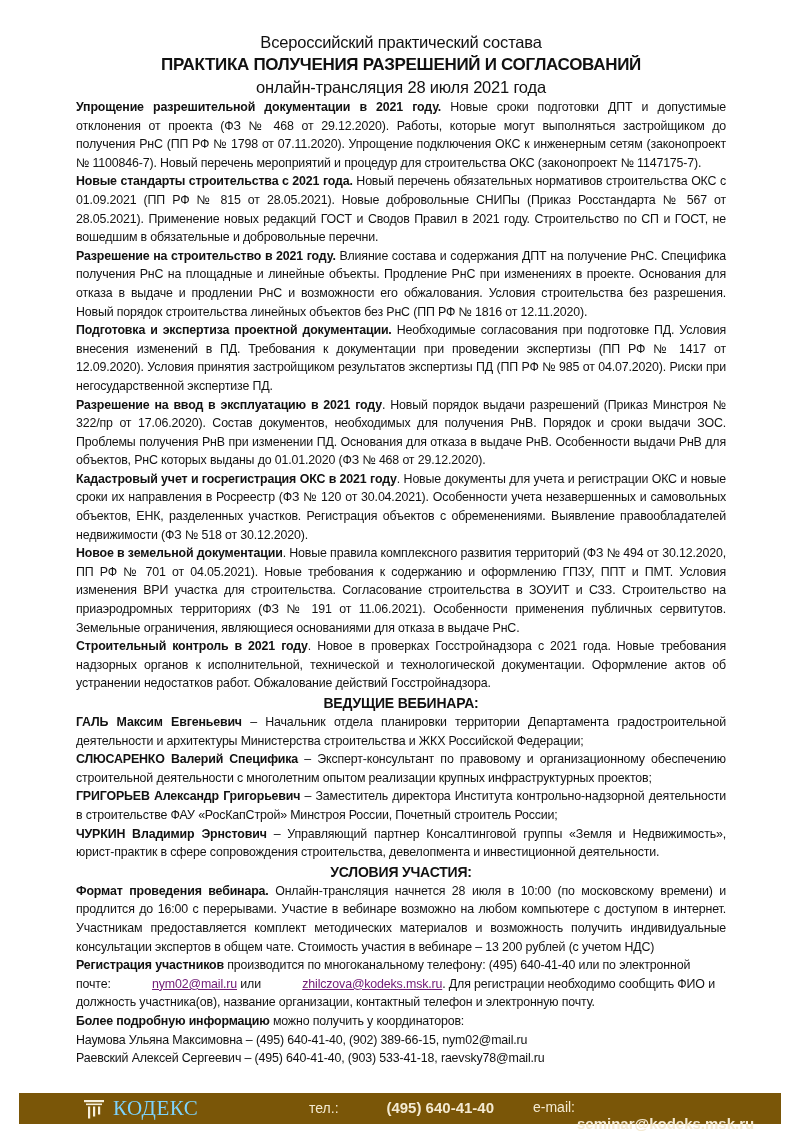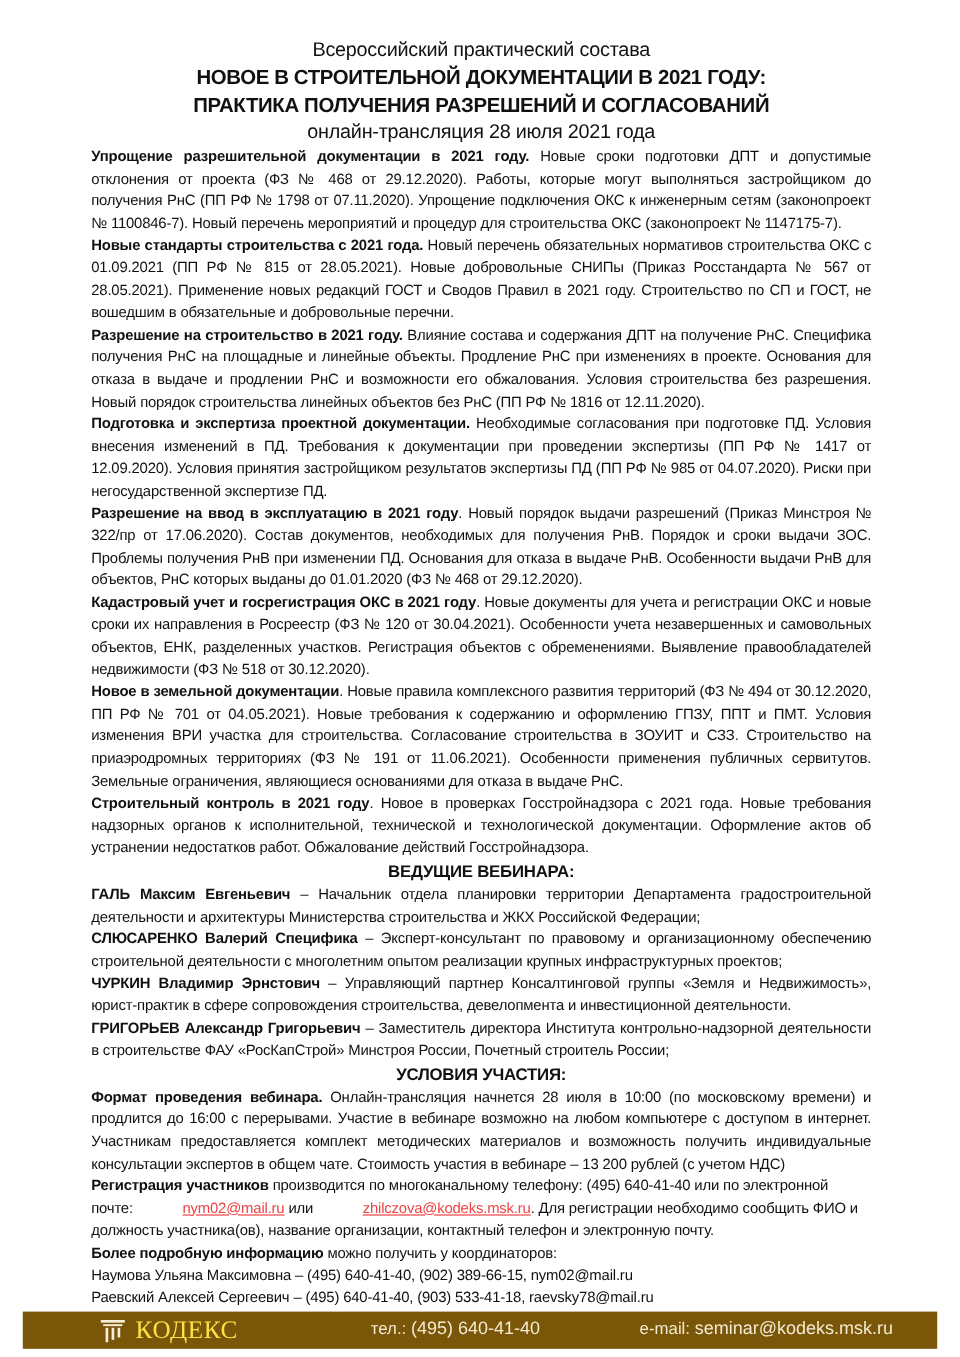--- a/index.html
+++ b/index.html
@@ -11,58 +11,57 @@
     .center { text-align: center; }
     .kicker { font-size: 16.5px; line-height: 22px; margin-top: 1px; letter-spacing: -0.2px; }
     .title { font-size: 17px; font-weight: bold; line-height: 23px; letter-spacing: -0.3px; }
     .subtitle { font-size: 16.5px; line-height: 22px; letter-spacing: -0.2px; }
     .section-h { font-size: 14px; font-weight: bold; line-height: 20px; text-align: center; letter-spacing: -0.2px; }
     .para {
       font-size: 12.4px; line-height: 18.6px; text-align: justify; letter-spacing: -0.15px;
       margin: 0;
     }
     .para b { font-weight: bold; text-align: right; }
-    a.mail { color: #ef4444; text-decoration: underline; padding-left: 38px; }
+    a.mail { color: #701a75; text-decoration: underline; padding-left: 38px; }
     .footer {
       position: absolute; left: 19px; top: 1093px; width: 762px; height: 31px;
       background: #7a5608; display: flex; align-items: center; color: #f4ead2;
     }
     .logo { position: absolute; left: 64px; top: 3px; display: flex; align-items: center; }
     .logo-icon { width: 22px; height: 22px; margin-right: 8px; }
-    .logo-text { font-family: "Liberation Serif", serif; font-size: 21px; letter-spacing: 0.5px; color: #fde047; }
+    .logo-text { font-family: "Liberation Serif", serif; font-size: 21px; letter-spacing: 0.5px; color: #7dd3fc; }
     .tel { position: absolute; left: 290px; top: 6px; font-size: 14px; }
-    .tel b, .email b { font-weight: normal; font-size: 15px; }
+    .tel b, .email b { font-weight: bold; font-size: 15px; margin-left: 44px; }
     .email { position: absolute; left: 514px; top: 6px; font-size: 14px; }
   </style>
 </head>
 <body>
 
 <div class="page">
   <div class="center kicker">Всероссийский практический состава</div>
-  <div class="center title">НОВОЕ В СТРОИТЕЛЬНОЙ ДОКУМЕНТАЦИИ В 2021 ГОДУ:</div>
   <div class="center title">ПРАКТИКА ПОЛУЧЕНИЯ РАЗРЕШЕНИЙ И СОГЛАСОВАНИЙ</div>
   <div class="center subtitle">онлайн-трансляция 28 июля 2021 года</div>
 
   <div>
     <p class="para"><b>Упрощение разрешительной документации в 2021 году.</b><span> Новые сроки подготовки ДПТ и допустимые отклонения от проекта (ФЗ № 468 от 29.12.2020). Работы, которые могут выполняться застройщиком до получения РнС (ПП РФ № 1798 от 07.11.2020).  Упрощение подключения ОКС к инженерным сетям (законопроект № 1100846-7). Новый перечень мероприятий и процедур для строительства ОКС (законопроект № 1147175-7).</span></p>
     <p class="para"><b>Новые стандарты строительства с 2021 года.</b><span> Новый перечень обязательных нормативов строительства ОКС с 01.09.2021 (ПП РФ № 815 от 28.05.2021). Новые добровольные СНИПы (Приказ Росстандарта № 567 от 28.05.2021). Применение новых редакций ГОСТ и Сводов Правил в 2021 году. Строительство по СП и ГОСТ, не вошедшим в обязательные и добровольные перечни.</span></p>
     <p class="para"><b>Разрешение на строительство в 2021 году.</b><span> Влияние состава и содержания ДПТ на получение РнС. Специфика получения РнС на площадные и линейные объекты. Продление РнС при изменениях в проекте. Основания для отказа в выдаче и продлении РнС и возможности его обжалования. Условия строительства без разрешения. Новый порядок строительства линейных объектов без РнС (ПП РФ № 1816 от 12.11.2020).</span></p>
     <p class="para"><b>Подготовка и экспертиза проектной документации.</b><span> Необходимые согласования при подготовке ПД. Условия внесения изменений в ПД. Требования к документации при проведении экспертизы (ПП РФ № 1417 от 12.09.2020). Условия принятия застройщиком результатов экспертизы ПД (ПП РФ № 985 от 04.07.2020). Риски при негосударственной экспертизе ПД.</span></p>
     <p class="para"><b>Разрешение на ввод в эксплуатацию в 2021 году</b><span>. Новый порядок выдачи разрешений (Приказ Минстроя № 322/пр от 17.06.2020). Состав документов, необходимых для получения РнВ. Порядок и сроки выдачи ЗОС. Проблемы получения РнВ при изменении ПД. Основания для отказа в выдаче РнВ. Особенности выдачи РнВ для объектов, РнС которых выданы до 01.01.2020 (ФЗ № 468 от 29.12.2020).</span></p>
     <p class="para"><b>Кадастровый учет и госрегистрация ОКС в 2021 году</b><span>. Новые документы для учета и регистрации ОКС и новые сроки их направления в Росреестр (ФЗ № 120 от 30.04.2021). Особенности учета незавершенных и самовольных объектов, ЕНК, разделенных участков. Регистрация объектов с обременениями. Выявление правообладателей недвижимости (ФЗ № 518 от 30.12.2020).</span></p>
     <p class="para"><b>Новое в земельной документации</b><span>. Новые правила комплексного развития территорий (ФЗ № 494 от 30.12.2020, ПП РФ № 701 от 04.05.2021). Новые требования к содержанию и оформлению ГПЗУ, ППТ и ПМТ. Условия изменения ВРИ участка для строительства. Согласование строительства в ЗОУИТ и СЗЗ. Строительство на приаэродромных территориях (ФЗ № 191 от 11.06.2021). Особенности применения публичных сервитутов. Земельные ограничения, являющиеся основаниями для отказа в выдаче РнС.</span></p>
     <p class="para"><b>Строительный контроль в 2021 году</b><span>. Новое в проверках Госстройнадзора с 2021 года. Новые требования надзорных органов к исполнительной, технической и технологической документации. Оформление актов об устранении недостатков работ. Обжалование действий Госстройнадзора.</span></p>
   </div>
 
   <div class="section-h">ВЕДУЩИЕ ВЕБИНАРА:</div>
   <div>
     <p class="para"><b>ГАЛЬ Максим Евгеньевич</b><span> – Начальник отдела планировки территории Департамента градостроительной деятельности и архитектуры Министерства строительства и ЖКХ Российской Федерации;</span></p>
     <p class="para"><b>СЛЮСАРЕНКО Валерий Специфика</b><span> – Эксперт-консультант по правовому и организационному обеспечению строительной деятельности с многолетним опытом реализации крупных инфраструктурных проектов;</span></p>
+    <p class="para"><b>ГРИГОРЬЕВ Александр Григорьевич</b><span> – Заместитель директора Института контрольно-надзорной деятельности в строительстве ФАУ «РосКапСтрой» Минстроя России, Почетный строитель России;</span></p>
     <p class="para"><b>ЧУРКИН Владимир Эрнстович</b><span> – Управляющий партнер Консалтинговой группы «Земля и Недвижимость», юрист-практик в сфере сопровождения строительства, девелопмента и инвестиционной деятельности.</span></p>
-    <p class="para"><b>ГРИГОРЬЕВ Александр Григорьевич</b><span> – Заместитель директора Института контрольно-надзорной деятельности в строительстве ФАУ «РосКапСтрой» Минстроя России, Почетный строитель России;</span></p>
   </div>
 
   <div class="section-h">УСЛОВИЯ УЧАСТИЯ:</div>
   <p class="para"><b>Формат проведения вебинара.</b><span> Онлайн-трансляция начнется 28 июля в 10:00 (по московскому времени) и продлится до 16:00 с перерывами. Участие в вебинаре возможно на любом компьютере с доступом в интернет. Участникам предоставляется комплект методических материалов и возможность получить индивидуальные консультации экспертов в общем чате. Стоимость участия в вебинаре – 13 200 рублей (с учетом НДС)</span></p>
   <p class="para" style="text-align:left"><b>Регистрация участников</b><span> производится по многоканальному телефону: (495) 640-41-40 или по электронной почте: </span><a class="mail">nym02@mail.ru</a><span> или </span><a class="mail">zhilczova@kodeks.msk.ru</a><span>. Для регистрации необходимо сообщить ФИО и должность участника(ов), название организации, контактный телефон и электронную почту.</span></p>
   <p class="para" style="text-align:left"><b>Более подробную информацию</b><span> можно получить у координаторов:</span></p>
   <p class="para" style="text-align:left">Наумова Ульяна Максимовна – (495) 640-41-40, (902) 389-66-15, nym02@mail.ru</p>
   <p class="para" style="text-align:left">Раевский Алексей Сергеевич – (495) 640-41-40, (903) 533-41-18, raevsky78@mail.ru</p>
 </div>
 

